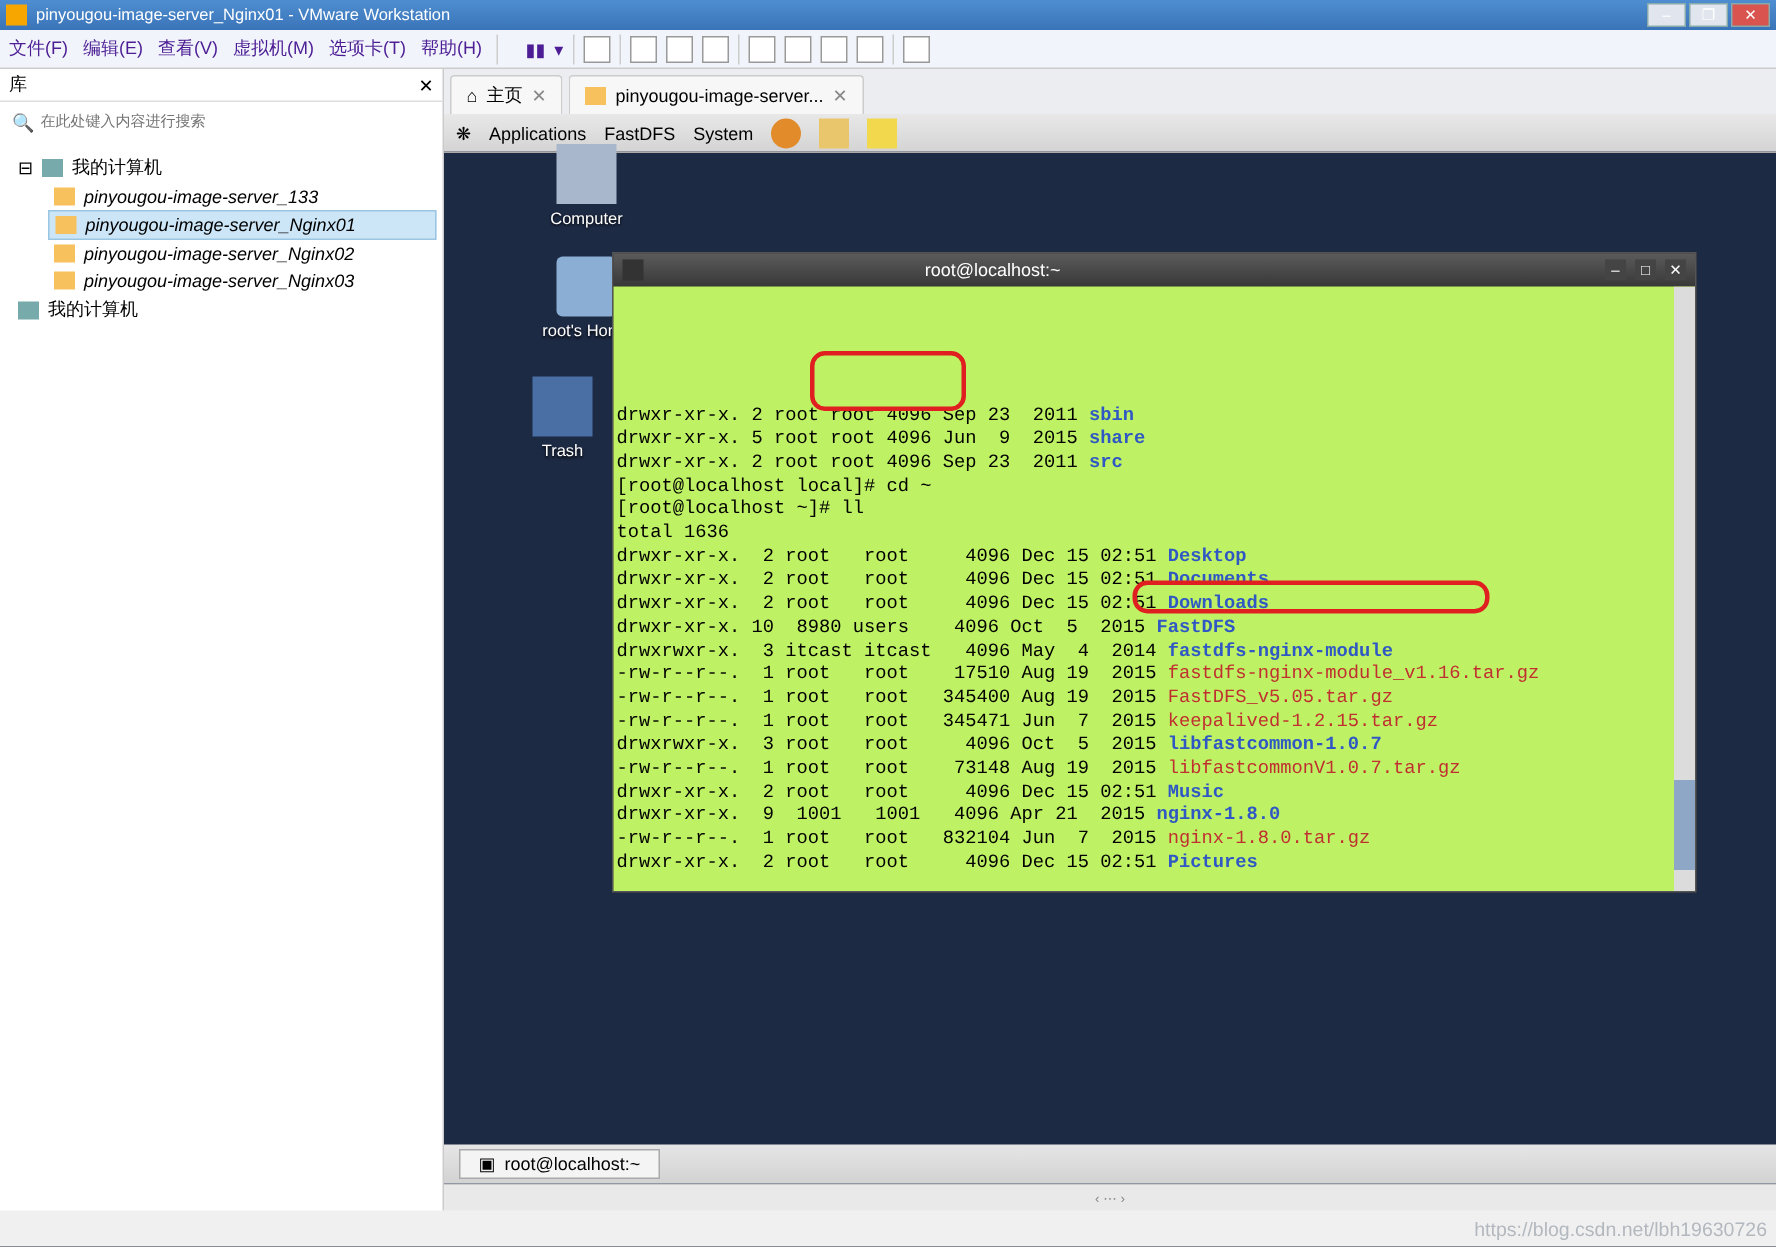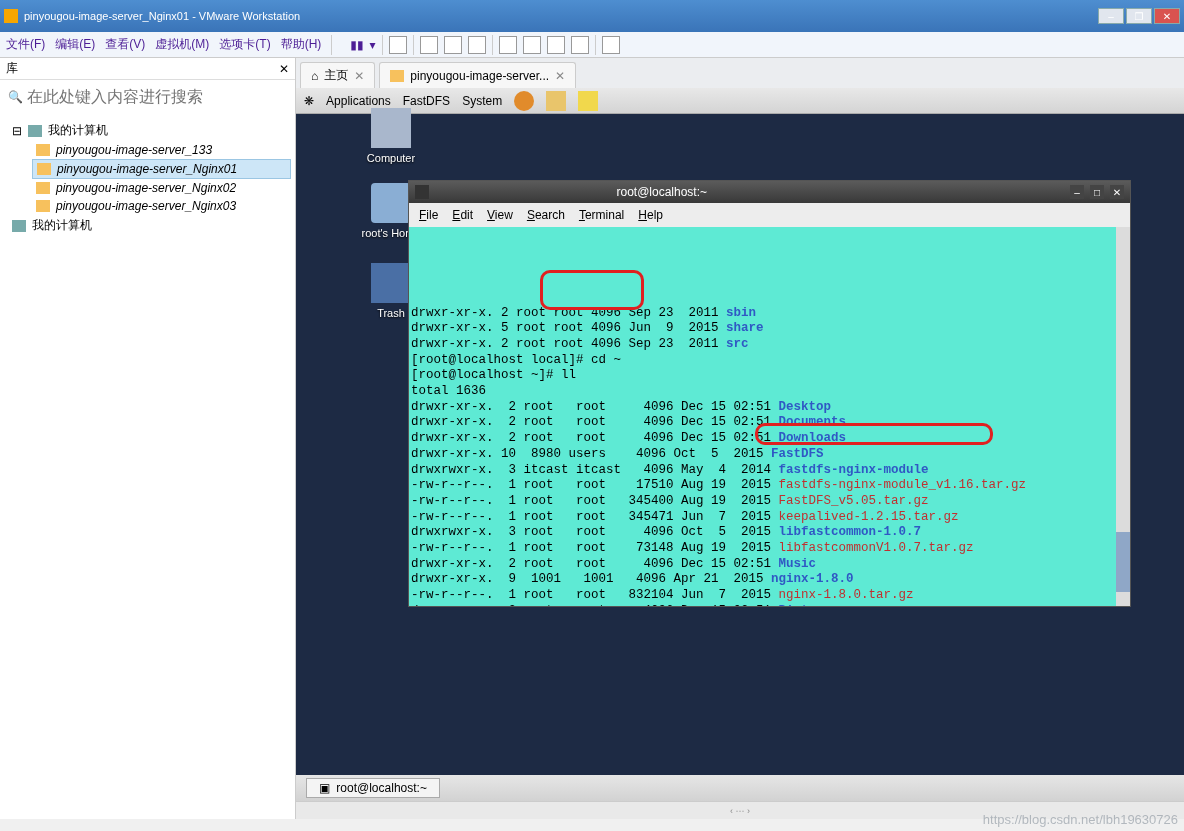--- a/index.html
+++ b/index.html
@@ -1,37 +1,37 @@
 <!DOCTYPE html>
 <html><head>
 <meta charset="utf-8">
 <style>
   * { box-sizing: border-box; margin: 0; padding: 0; }
   body { font-family: "Segoe UI", Tahoma, sans-serif; font-size: 12px; background: #f0f0f0; width: 1184px; height: 831px; overflow: hidden; }
   
   
-  .titlebar { background: linear-gradient(#4e8ed0,#3a74b8); height: 32px; display: flex; align-items: center; padding: 0 4px; color: #fff; font-size: 11px; }
+  .titlebar { background: linear-gradient(#4e8ed0,#3a74b8); height: 20px; display: flex; align-items: center; padding: 0 4px; color: #fff; font-size: 11px; }
   .titlebar-icon { width: 14px; height: 14px; background: #f7a600; margin-right: 6px; }
   .win-btns { margin-left: auto; display: flex; gap: 2px; }
   .wb { width: 26px; height: 16px; background: #e1e6ee; border: 1px solid #8aa; display:flex;align-items:center;justify-content:center;font-size:10px;}
   .wb.close{background:#d9534f;color:#fff;}
   
   .menubar { background: #f1f5fb; height: 26px; display: flex; align-items: center; padding: 0 6px; gap: 10px; border-bottom:1px solid #ccc;}
   .menubar span { color: #4c1d95; font-size: 12px; }
   .menubar .sep { width:1px;height:20px;background:#ccc;}
   .toolbar { display:flex;gap:6px;margin-left:8px;align-items:center;}
   .ticon{width:18px;height:18px;border:1px solid #999;background:#fff;}
   .pause{color:#e69b00;font-size:14px;}
   .play{color:#49a;}
   
   .main { display: flex; height: calc(100% - 70px); }
   .sidebar { width: 296px; border-right: 1px solid #ccc; background: #fff; display:flex;flex-direction:column;}
   .side-head{display:flex;align-items:center;height:22px;padding:0 6px;justify-content:space-between;border-bottom:1px solid #ddd;}
   .searchbox{display:flex;align-items:center;padding:4px 8px;color:#888;}
-  .searchbox input{border:none;width:100%;font-size:16px;padding:4px;outline:none;}
+  .searchbox input{border:none;width:100%;font-size:10px;padding:4px;outline:none;}
   .tree{padding:6px 4px;}
   .tree-item{display:flex;align-items:center;gap:6px;padding:2px 4px;margin-left:4px;}
   .tree-item.lvl2{margin-left:28px;font-style:italic;}
   .tree-item.sel{background:#cde6f7;border:1px solid #9bc6e3;}
   .tree-ic{width:14px;height:12px;}
   .vm-ic{background:#f7c15d;}
   .host-ic{background:#7aa;}
   
   .content { flex:1; display:flex; flex-direction:column; }
   .tabs{display:flex;background:#ebedf0;padding:4px 4px 0;gap:4px;}
@@ -42,33 +42,33 @@
   .gnomebar{height:26px;background:linear-gradient(#e8e8e8,#d4d4d4);display:flex;align-items:center;gap:12px;padding:0 8px;border-bottom:1px solid #aaa;}
   .gnomebar span{font-size:12px;}
   .gicon{width:20px;height:20px;}
   .ff{background:#e18b2b;border-radius:50%;}
   .folder-ic{background:#e9c56b;}
   .note-ic{background:#f1d84c;}
   
   .desk-icon{position:absolute;display:flex;flex-direction:column;align-items:center;color:#fff;font-size:11px;width:80px;text-shadow:0 1px 2px #000;}
   .di1{top:20px;left:55px;}
   .di2{top:95px;left:55px;}
-  .di3{top:175px;left:55px;}
+  .di3{top:175px;left:39px;}
   .di-img{width:40px;height:40px;background:#a9b7cc;margin-bottom:4px;}
   .di-folder{background:#8aaed4;border-radius:4px;}
   .di-trash{background:#4a6fa5;}
   
   .term-win{position:absolute;top:92px;left:112px;width:723px;height:427px;background:#2a2a2a;border:1px solid #555;display:flex;flex-direction:column;}
   .term-tb{height:22px;background:linear-gradient(#5b5b5b,#383838);color:#fff;display:flex;align-items:center;padding:0 6px;font-size:12px;}
   .term-tb .ticon2{width:14px;height:14px;background:#333;margin-right:6px;}
   .tctl{margin-left:auto;display:flex;gap:6px;}
   .tctl span{width:14px;height:14px;display:flex;align-items:center;justify-content:center;font-size:10px;background:#444;}
   .term-menu{height:24px;background:#ededed;display:flex;align-items:center;gap:14px;padding:0 10px;font-size:12px;}
   .term-menu span u{text-decoration:underline;}
-  .term-body{flex:1;background:#5eead4;font-family:"Courier New",monospace;font-size:12.5px;line-height:15.7px;white-space:pre;overflow:hidden;color:#000;padding:0 2px;position:relative;}
+  .term-body{flex:1;background:#bef264;font-family:"Courier New",monospace;font-size:12.5px;line-height:15.7px;white-space:pre;overflow:hidden;color:#000;padding:0 2px;position:relative;}
   .blue{color:#3058c4;font-weight:bold;}
   .red{color:#c03030;font-weight:normal;}
   .sb{position:absolute;right:0;top:0;width:14px;height:100%;background:#dcdcdc;}
   .sb-thumb{position:absolute;right:0;bottom:14px;width:14px;height:60px;background:#8fa7c7;}
   
   .redbox{position:absolute;border:3px solid #e02020;pointer-events:none;}
   .rb1{top:43px;left:131px;width:104px;height:40px;border-radius:10px;}
   .rb2{top:196px;left:346px;width:238px;height:22px;border-radius:10px;}
   
   .taskbar{position:absolute;bottom:0;left:0;right:0;height:26px;background:linear-gradient(#e6e6e6,#d2d2d2);display:flex;align-items:center;padding:0 10px;}
@@ -197,28 +197,20 @@
       <div class="term-win">
         <div class="term-tb">
           <div class="ticon2"></div>
           <span style="margin:0 auto;">root@localhost:~</span>
           <div class="tctl">
             <span>–</span>
             <span>□</span>
             <span>✕</span>
           </div>
         </div>
-        <div class="term-menu">
-          <span><u>F</u>ile</span>
-          <span><u>E</u>dit</span>
-          <span><u>V</u>iew</span>
-          <span><u>S</u>earch</span>
-          <span><u>T</u>erminal</span>
-          <span><u>H</u>elp</span>
-        </div>
         <div class="term-body" id="termbody">
           <div class="sb"><div class="sb-thumb"></div></div>
           <div class="redbox rb1"></div>
           <div class="redbox rb2"></div>
         <div><span>drwxr-xr-x. 2 root root 4096 Sep 23  2011 </span><span class="blue">sbin</span></div><div><span>drwxr-xr-x. 5 root root 4096 Jun  9  2015 </span><span class="blue">share</span></div><div><span>drwxr-xr-x. 2 root root 4096 Sep 23  2011 </span><span class="blue">src</span></div><div><span>[root@localhost local]# cd ~</span></div><div><span>[root@localhost ~]# ll</span></div><div><span>total 1636</span></div><div><span>drwxr-xr-x.  2 root   root     4096 Dec 15 02:51 </span><span class="blue">Desktop</span></div><div><span>drwxr-xr-x.  2 root   root     4096 Dec 15 02:51 </span><span class="blue">Documents</span></div><div><span>drwxr-xr-x.  2 root   root     4096 Dec 15 02:51 </span><span class="blue">Downloads</span></div><div><span>drwxr-xr-x. 10  8980 users    4096 Oct  5  2015 </span><span class="blue">FastDFS</span></div><div><span>drwxrwxr-x.  3 itcast itcast   4096 May  4  2014 </span><span class="blue">fastdfs-nginx-module</span></div><div><span>-rw-r--r--.  1 root   root    17510 Aug 19  2015 </span><span class="red">fastdfs-nginx-module_v1.16.tar.gz</span></div><div><span>-rw-r--r--.  1 root   root   345400 Aug 19  2015 </span><span class="red">FastDFS_v5.05.tar.gz</span></div><div><span>-rw-r--r--.  1 root   root   345471 Jun  7  2015 </span><span class="red">keepalived-1.2.15.tar.gz</span></div><div><span>drwxrwxr-x.  3 root   root     4096 Oct  5  2015 </span><span class="blue">libfastcommon-1.0.7</span></div><div><span>-rw-r--r--.  1 root   root    73148 Aug 19  2015 </span><span class="red">libfastcommonV1.0.7.tar.gz</span></div><div><span>drwxr-xr-x.  2 root   root     4096 Dec 15 02:51 </span><span class="blue">Music</span></div><div><span>drwxr-xr-x.  9  1001   1001   4096 Apr 21  2015 </span><span class="blue">nginx-1.8.0</span></div><div><span>-rw-r--r--.  1 root   root   832104 Jun  7  2015 </span><span class="red">nginx-1.8.0.tar.gz</span></div><div><span>drwxr-xr-x.  2 root   root     4096 Dec 15 02:51 </span><span class="blue">Pictures</span></div></div>
       </div>
 
       <div class="taskbar">
         <div class="task-btn">
           <span>▣</span>

